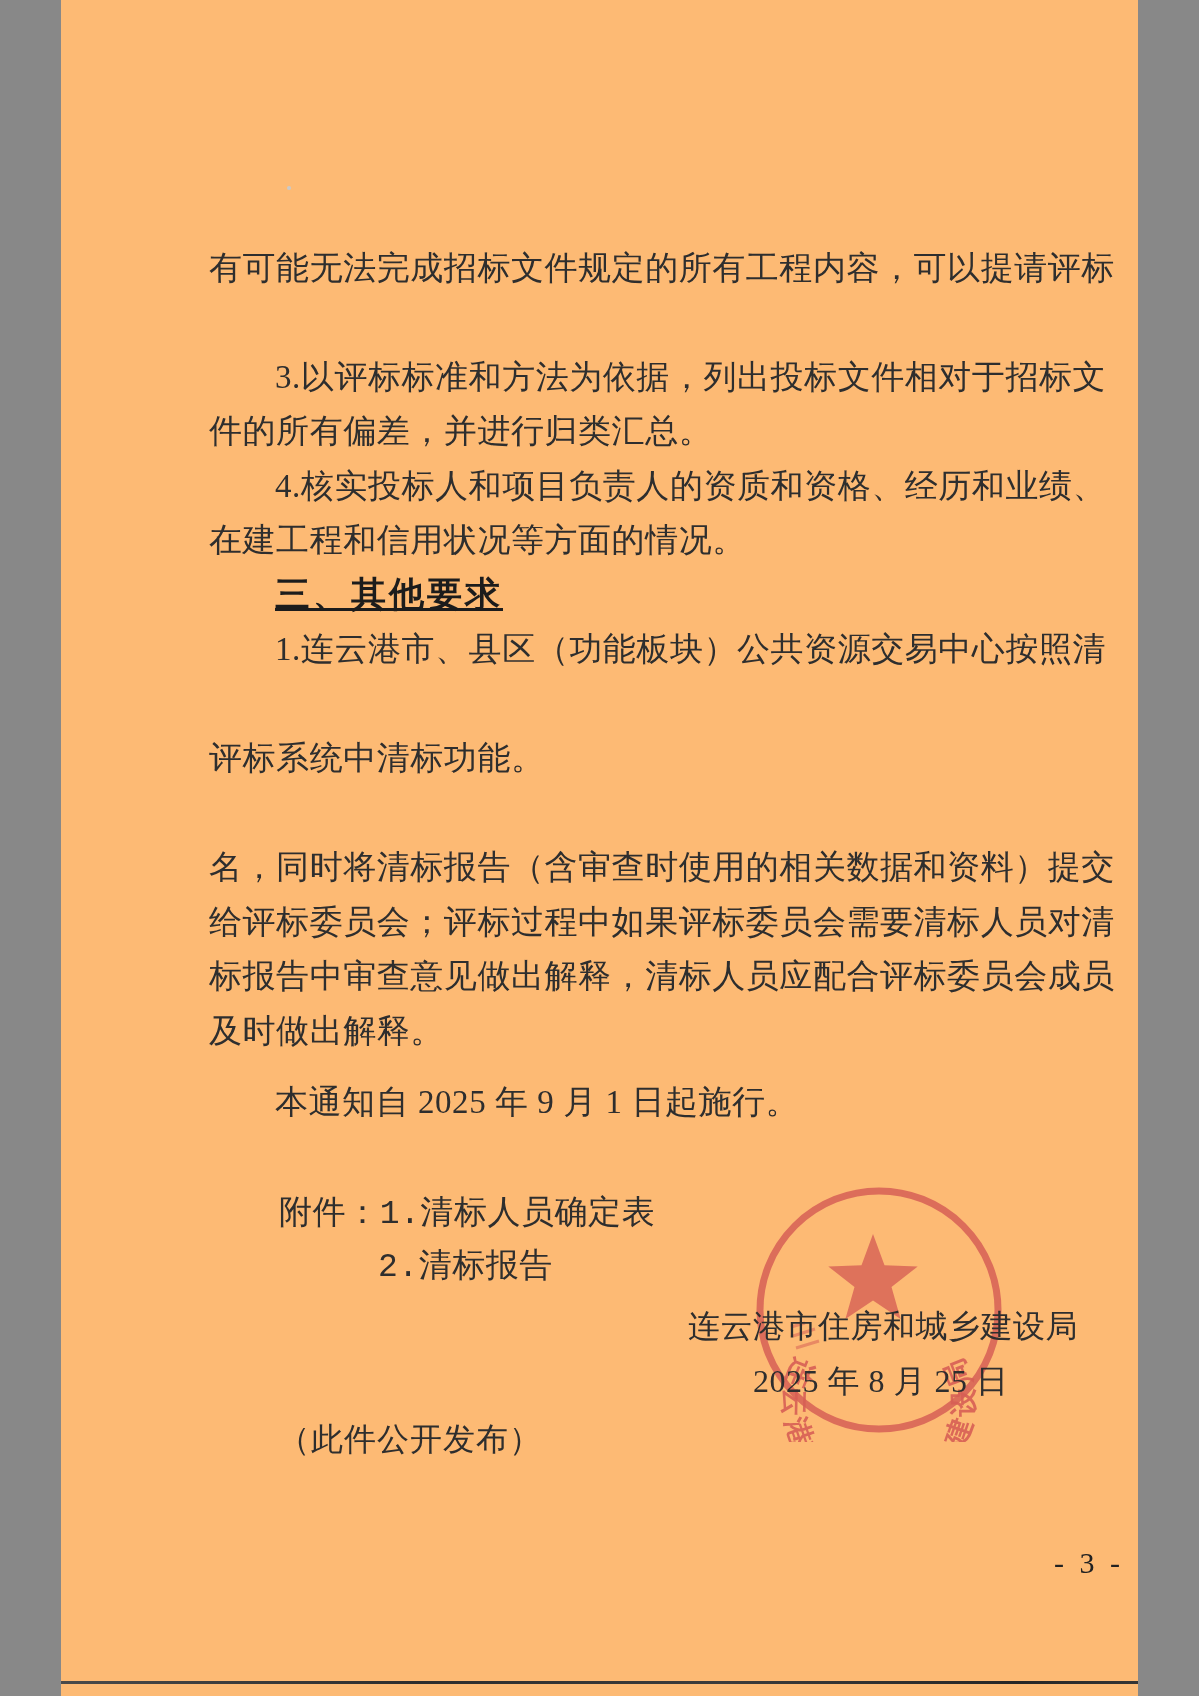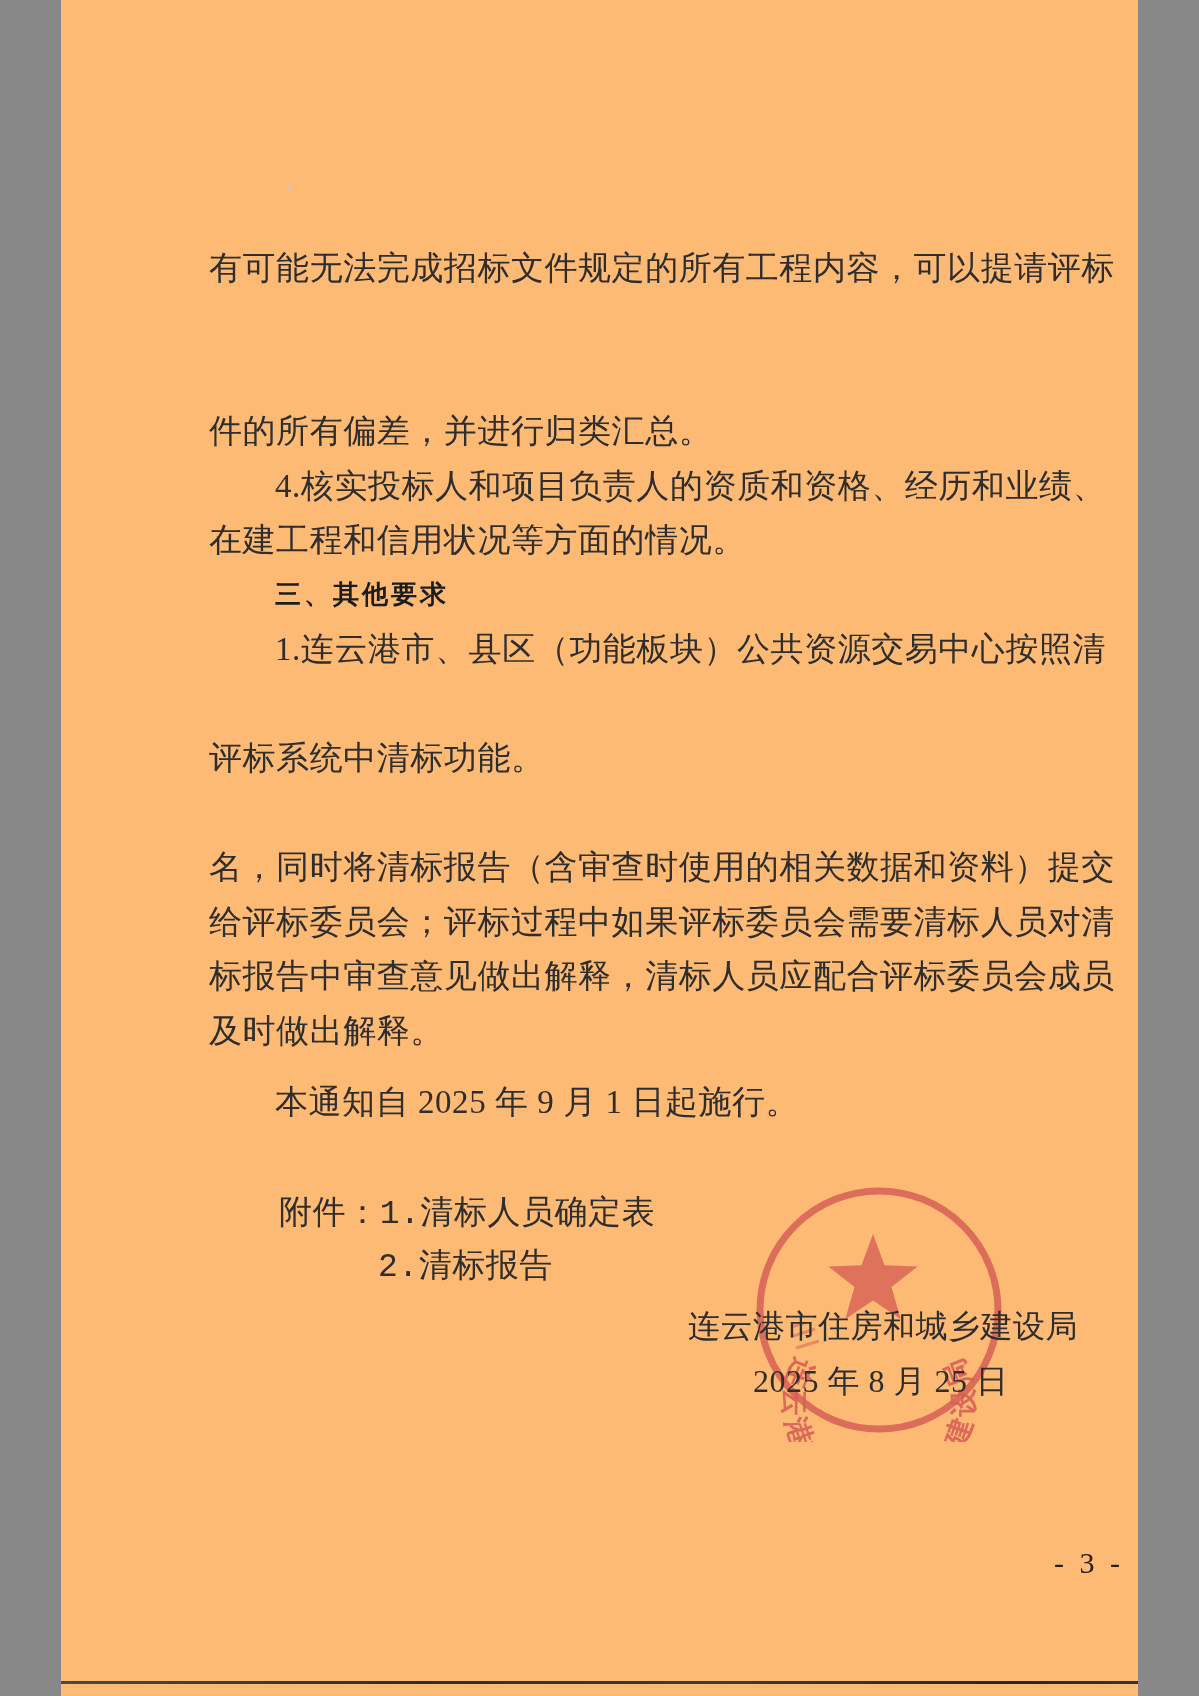--- a/index.html
+++ b/index.html
@@ -18,23 +18,24 @@
     font-size:33px;
     line-height:40px;
     letter-spacing:0.55px;
     white-space:nowrap;
     color:#2e2e2e;
   }
   .indent{left:214px;}
   .heading{
     font-family:"Liberation Sans", sans-serif;
     font-weight:bold;
-    font-size:26px;
+    font-size:35px;
     letter-spacing:3px;
     color:#1c1c1c;
+    text-decoration:underline;
   }
   .attach{position:absolute;font-size:33px;line-height:40px;letter-spacing:0.55px;white-space:nowrap;font-family:Liberation Mono, monospace;}
   .sig{position:absolute;font-size:32px;line-height:40px;white-space:nowrap;letter-spacing:0.5px;z-index:3;}
   .pagenum{
     position:absolute;left:993px;top:1546px;
     font-size:30px;letter-spacing:4px;color:#222;z-index:2;
   }
   .publish{position:absolute;left:217px;top:1418px;font-size:32px;letter-spacing:1px;white-space:nowrap;}
   .stamp{
     position:absolute;left:686px;top:1178px;width:264px;height:264px;
@@ -49,20 +50,21 @@
     position:absolute;left:1193px;top:900px;width:2px;height:796px;
     background:linear-gradient(#f1eee8,#ddd8d0 60%,#a8a39b);
   }
 </style>
 </head>
 <body>
 
 <div class="page">
 
   <div class="bline" style="top:248px">有可能无法完成招标文件规定的所有工程内容，可以提请评标</div>
+  <div class="bline indent" style="top:357px">3.以评标标准和方法为依据，列出投标文件相对于招标文</div>
   <div class="bline" style="top:411px">件的所有偏差，并进行归类汇总。</div>
   <div class="bline indent" style="top:466px">4.核实投标人和项目负责人的资质和资格、经历和业绩、</div>
   <div class="bline" style="top:520px">在建工程和信用状况等方面的情况。</div>
   <div class="bline indent heading" style="top:574px">三、其他要求</div>
   <div class="bline indent" style="top:629px">1.连云港市、县区（功能板块）公共资源交易中心按照清</div>
   <div class="bline" style="top:738px">评标系统中清标功能。</div>
   <div class="bline" style="top:847px">名，同时将清标报告（含审查时使用的相关数据和资料）提交</div>
   <div class="bline" style="top:902px">给评标委员会；评标过程中如果评标委员会需要清标人员对清</div>
   <div class="bline" style="top:956px">标报告中审查意见做出解释，清标人员应配合评标委员会成员</div>
   <div class="bline" style="top:1011px">及时做出解释。</div>
@@ -81,20 +83,21 @@
         <textPath href="#arcpath" startOffset="0" textLength="393" lengthAdjust="spacing">连云港市住房和城乡建设局</textPath>
       </text>
       <polygon fill="#d05050" fill-opacity="0.8" points="126,56 137.5,87.2 170.7,88.5 144.5,109 153.6,141 126,122.5 98.4,141 107.5,109 81.3,88.5 114.5,87.2"></polygon>
       <path d="M46 158 l22 -7 M49 170 l23 -7 M44 149 l14 -4" stroke="#d05050" stroke-width="3" stroke-opacity="0.55" fill="none"></path>
     </g>
   </svg>
 
   <div class="sig" style="left:627px;top:1306px">连云港市住房和城乡建设局</div>
   <div class="sig" style="left:692px;top:1361px">2025 年 8 月 25 日</div>
 
+  <div class="publish">（此件公开发布）</div>
 
   <div class="pagenum">- 3 -</div>
 
   <div class="speck"></div>
   <div class="edge-right"></div>
   <div class="edge-bottom"></div>
 
 </div>
 
 </body></html>

